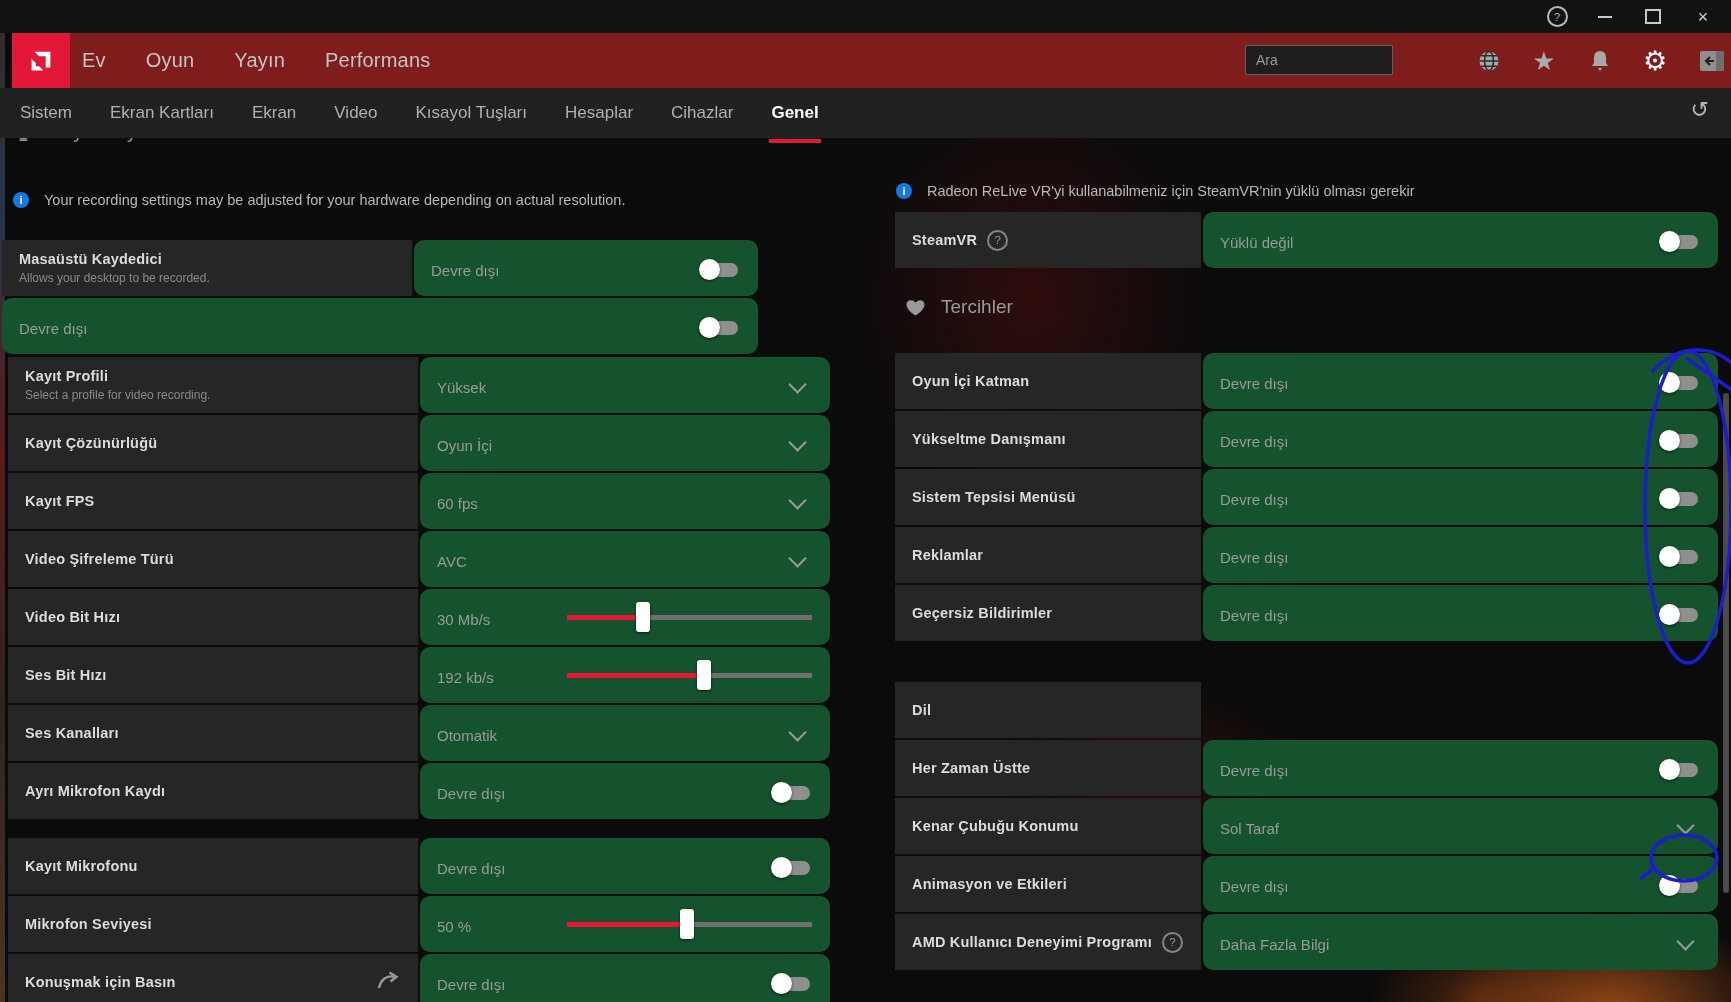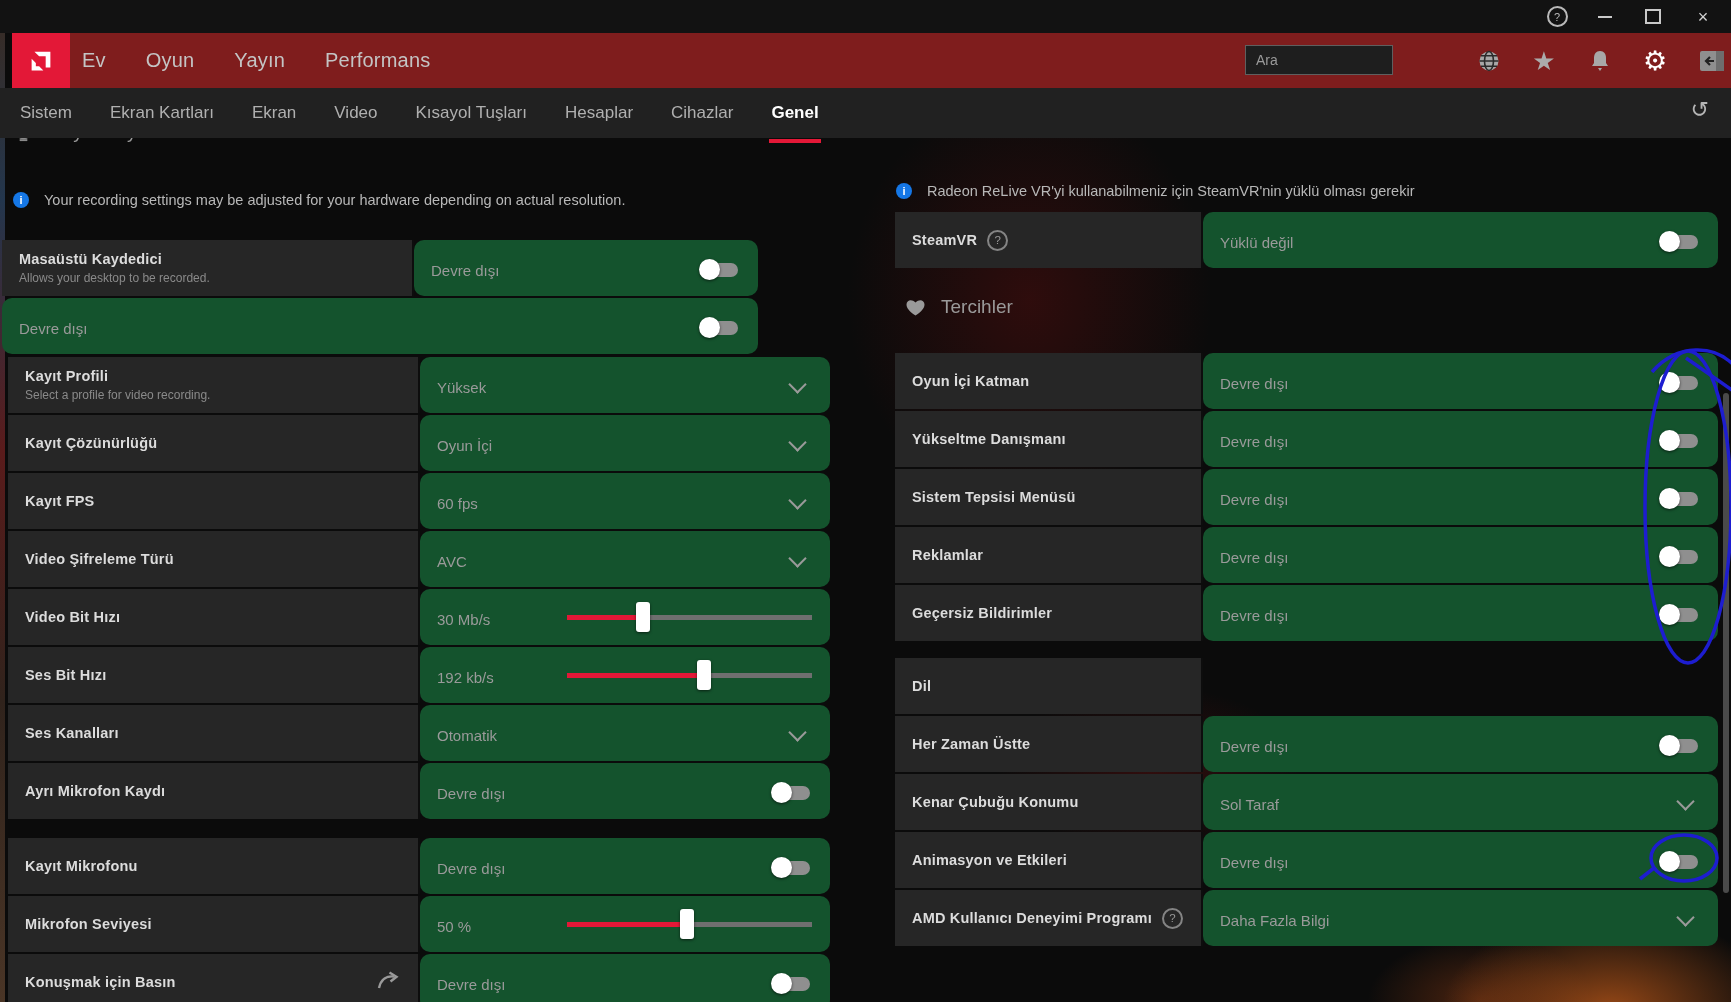--- a/index.html
+++ b/index.html
@@ -318,21 +318,21 @@
           <div class="lblline">
             <span class="lbl">Geçersiz Bildirimler</span>
           </div>
         </div>
         <div class="cell value">
           <span class="val">Devre dışı</span>
           <span class="toggle"></span>
         </div>
       </div>
     </div>
-  <div class="group col-right" style="left:895px;top:658px;width:823px;">
+  <div class="group col-right" style="left:895px;top:682px;width:823px;">
       <div class="row">
         <div class="cell label">
           <div class="lblline">
             <span class="lbl">Dil</span>
           </div>
         </div>
       </div>
       <div class="row">
         <div class="cell label">
           <div class="lblline">

